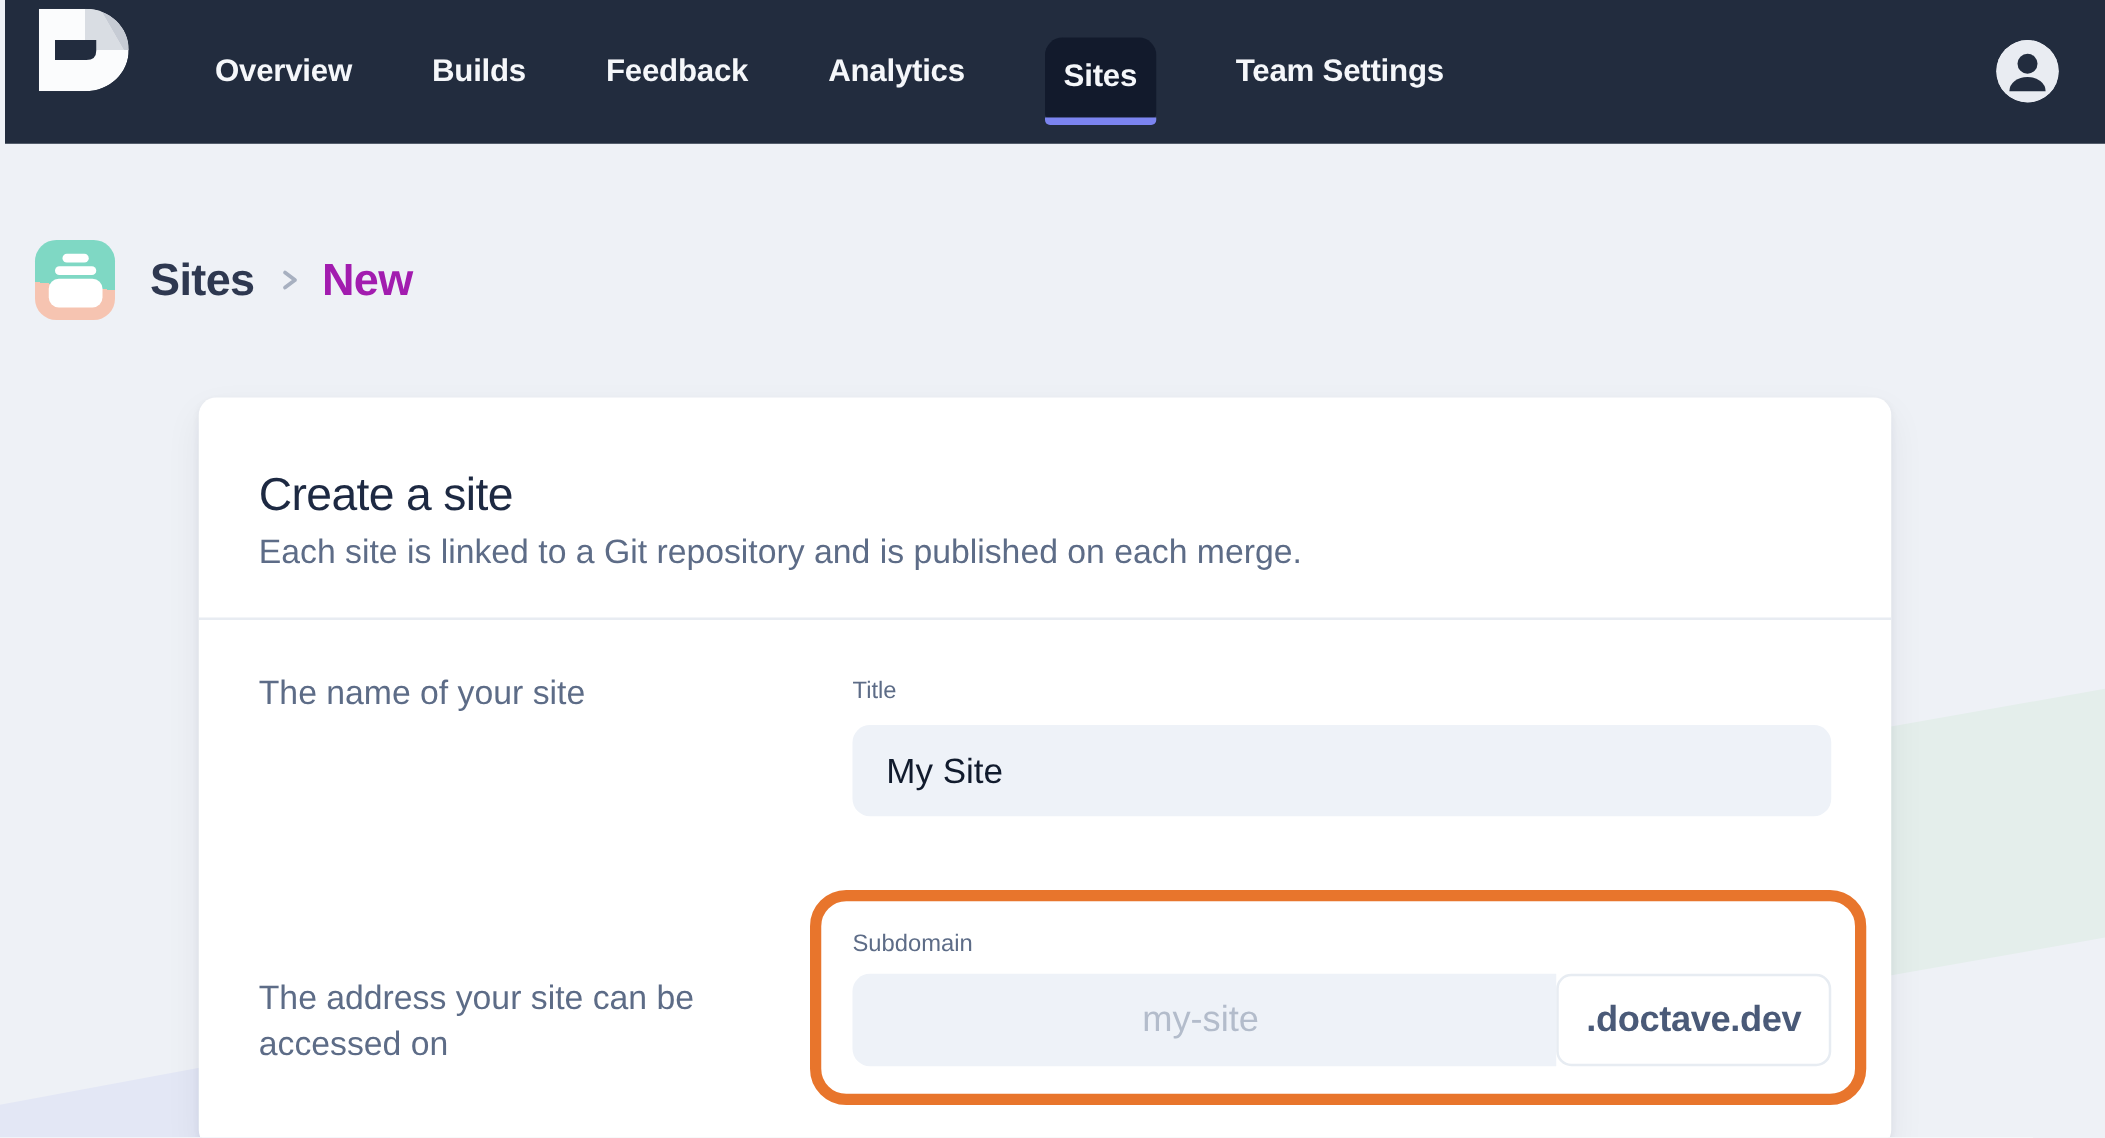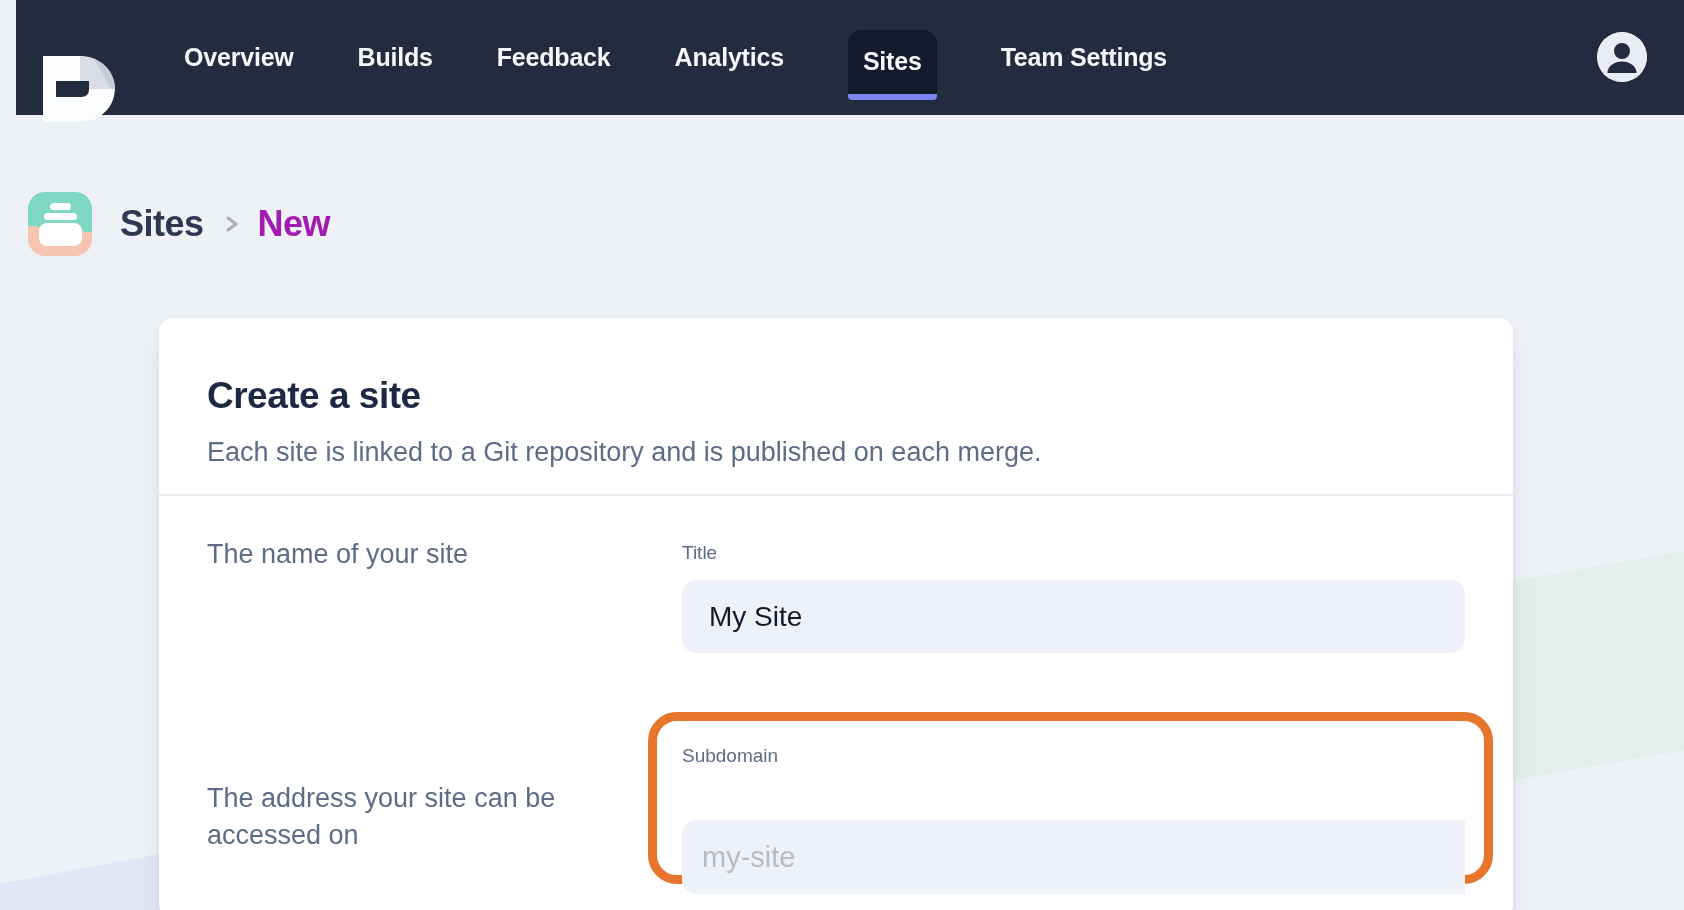--- a/index.html
+++ b/index.html
@@ -27,23 +27,23 @@
   .bg-shape-lavender {
     position: absolute; left: -130px; top: 868px;
     width: 460px; height: 320px;
     background: var(--deco-lavender, #e3e7f5);
     transform: rotate(-10.5deg);
     z-index: 1;
   }
 
   
   .nav {
-    position: absolute; left: 16px; top: 0; right: 0; height: 115px;
+    position: absolute; left: 4px; top: 0; right: 0; height: 115px;
     background: var(--nav-bg, #222c3e);
-    display: flex; align-items: flex-end;
+    display: flex; align-items: flex-start;
     z-index: 5;
   }
   .logo { margin-left: 27px; position: relative; top: 7px; width: 72px; height: 66px; display: block; cursor: pointer; }
   .nav-menu { display: flex; align-items: center; gap: 64px; margin-left: 69px; height: 100%; }
   .nav-item {
     color: #f5f7fa; font-size: 25px; font-weight: 600; letter-spacing: -0.2px;
     text-decoration: none; cursor: pointer; white-space: nowrap;
   }
   .nav-item.active {
     background: var(--tab-bg, #121a2c);
@@ -93,25 +93,25 @@
     width: 1354px; height: 600px;
     background: #fff; border-radius: 14px;
     box-shadow: 0 2px 6px rgba(23,32,55,.05), 0 12px 30px rgba(23,32,55,.06);
     z-index: 3;
   }
   .card-header {
     height: 178px; padding: 56px 48px 0;
     border-bottom: 2px solid #e8ecf2;
   }
   .card-title {
-    font-size: 37px; line-height: 44px; font-weight: 700;
+    font-size: 37px; line-height: 44px; font-weight: 400;
     letter-spacing: -0.5px; color: #1d2942;
   }
   .card-subtitle {
-    margin-top: 17px;
+    margin-top: 6px;
     font-size: 27px; line-height: 34px; color: #5d6c87;
   }
 
   .form-row { display: flex; padding: 0 48px; }
   .row-1 { margin-top: 40px; }
   .row-2 { margin-top: 59px; }
   .row-label {
     width: 475px; flex: none;
     font-size: 27px; line-height: 37px; color: #5d6c87;
     display: flex; align-items: flex-start;
@@ -136,24 +136,23 @@
     flex: 1; min-width: 0;
     margin-left: -34px; margin-right: -28px;
     border: 9px solid var(--annotation-orange, #e8752c);
     border-radius: 29px;
     padding: 18px 19px 22px 25px;
   }
   .subdomain-group { display: flex; margin-top: 6px; height: 74px; }
   .subdomain-input {
     flex: 1; min-width: 0; height: 100%;
     background: #eef2f8; border: none; border-radius: 14px 0 0 14px;
-    text-align: left; padding: 0 26px 0 20px;
+    text-align: center; padding: 0 26px 0 20px;
     font-family: inherit; font-size: 29px; color: #111b2d;
     outline: none;
-    margin-top: 41px;
   }
   .subdomain-input::placeholder { color: #b3bccb; opacity: 1; }
   .suffix-box {
     width: 220px; flex: none; height: 100%;
     background: #fff; border: 2px solid #e7ecf2; border-radius: 12px;
     display: flex; align-items: center; justify-content: center;
     font-size: 29px; font-weight: 600; color: #4a5a78;
     letter-spacing: -0.3px;
   }
 </style>
@@ -228,18 +227,19 @@
     </div>
 
     <div class="form-row row-2">
       <div class="row-label">
         <span class="row-label-text">The address your site can be accessed on</span>
       </div>
       <div class="annotation">
         <label class="field-label">Subdomain</label>
         <div class="subdomain-group">
           <input class="subdomain-input" type="text" placeholder="my-site" style="">
+          <div class="suffix-box">.doctave.dev</div>
         </div>
       </div>
     </div>
   </main>
 
 </div>
 
 </body></html>

